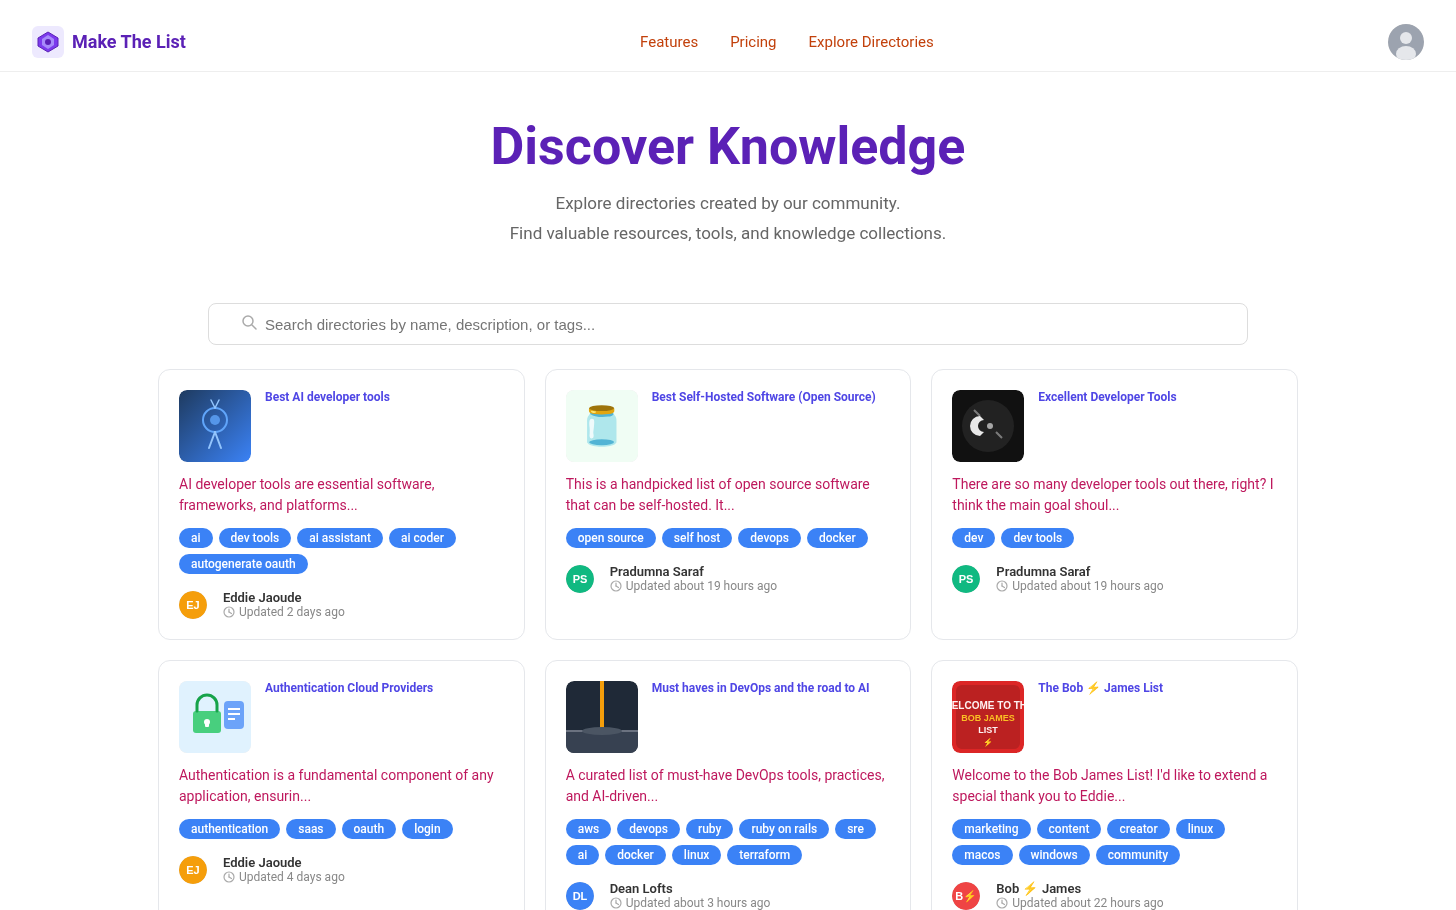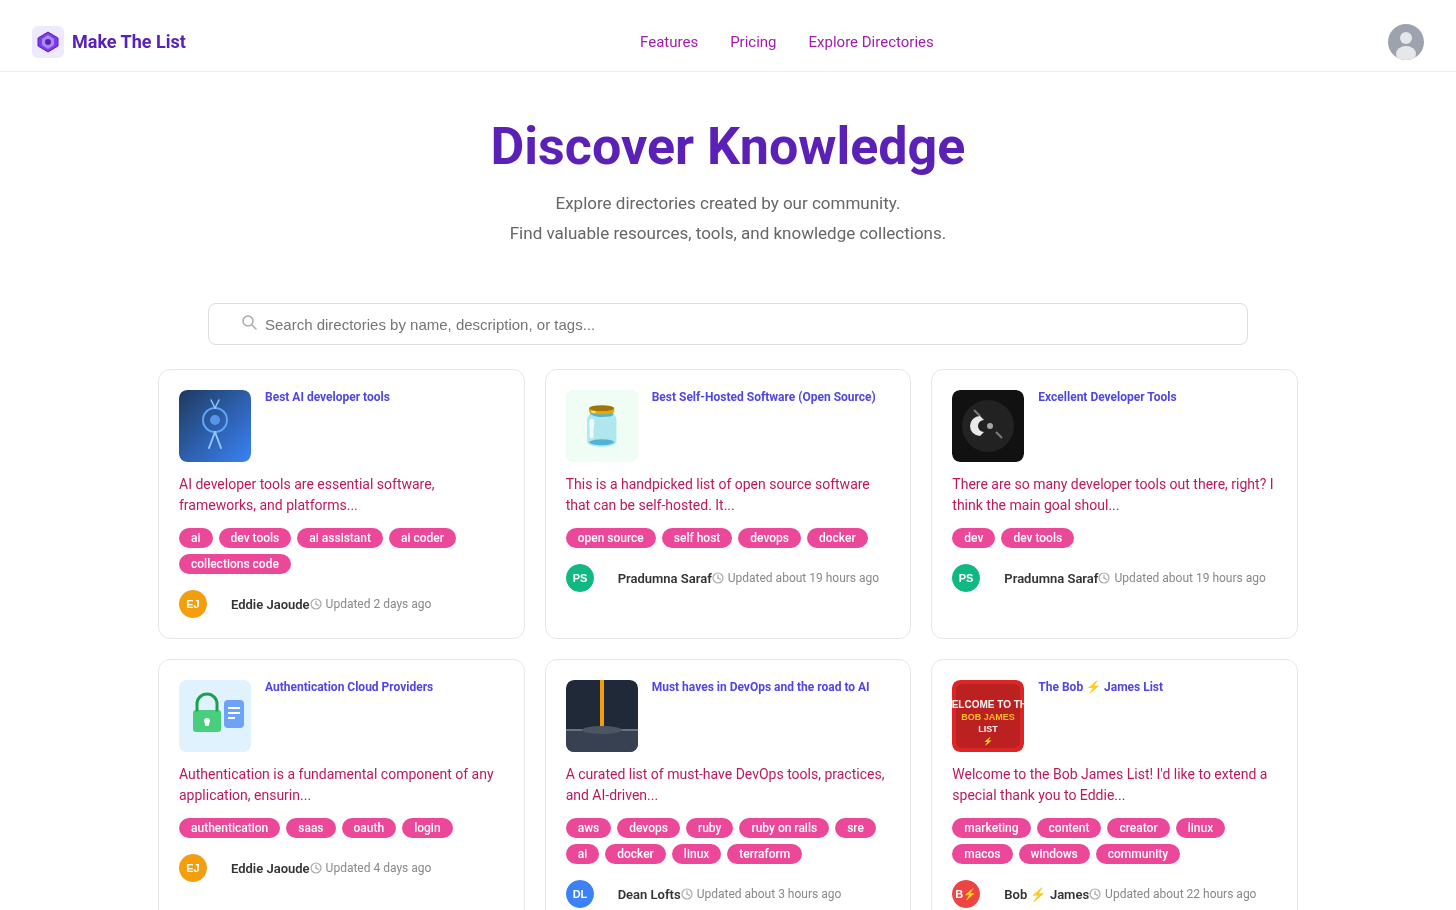--- a/index.html
+++ b/index.html
@@ -8,21 +8,21 @@
     
     .navbar {
       display: flex; align-items: center; justify-content: space-between;
       padding: 0 32px; height: 60px; border-bottom: 1px solid #eee;
       position: sticky; top: 12px; background: #fff; z-index: 100;
     }
     .nav-logo { display: flex; align-items: center; gap: 8px; text-decoration: none; }
     .nav-logo-icon { width: 32px; height: 32px; }
     .nav-logo-text { font-size: 18px; font-weight: 700; color: #5b21b6; }
     .nav-links { display: flex; gap: 32px; align-items: center; }
-    .nav-links a { text-decoration: none; color: #a21caf; font-size: 15px; }
+    .nav-links a { text-decoration: none; color: #c2410c; font-size: 15px; }
     .nav-avatar { width: 36px; height: 36px; border-radius: 50%; background: #ccc; overflow: hidden; display: flex; align-items: center; justify-content: center; font-size: 18px; cursor: pointer; }
 
     
     .hero { text-align: center; padding: 56px 20px 32px; }
     .hero-title { font-size: 52px; font-weight: 700; color: #5b21b6; margin-bottom: 16px; }
     .hero-sub1 { font-size: 17px; color: #666; margin-bottom: 10px; }
     .hero-sub2 { font-size: 17px; color: #666; }
 
     
     .search-wrap { max-width: 1200px; margin: 28px auto 24px; padding: 0 80px; }
@@ -45,30 +45,30 @@
     }
     .card-top { display: flex; gap: 14px; align-items: flex-start; }
     .card-thumb {
       width: 72px; height: 72px; border-radius: 8px; overflow: hidden;
       flex-shrink: 0; background: #eee; display: flex; align-items: center; justify-content: center;
     }
     .card-title { font-size: 12px; font-weight: 700; color: #4f46e5; line-height: 1.3; cursor: pointer; }
     .card-desc { font-size: 14px; color: #be185d; line-height: 1.5; }
     .card-tags { display: flex; flex-wrap: wrap; gap: 6px; }
     .tag {
-      background: #ec4899; color: #fff; border-radius: 999px;
+      background: #3b82f6; color: #fff; border-radius: 999px;
       padding: 3px 12px; font-size: 12px; font-weight: 500; cursor: pointer;
     }
-    .card-footer { display: flex; align-items: center; gap: 24px; margin-top: 4px; }
+    .card-footer { display: flex; align-items: center; gap: 16px; margin-top: 4px; }
     .author-avatar {
       width: 28px; height: 28px; border-radius: 50%; background: #ddd;
       overflow: hidden; display: flex; align-items: center; justify-content: center;
       font-size: 12px; flex-shrink: 0;
     }
-    .author-info { display: flex; flex-direction: row; }
+    .author-info { display: flex; flex-direction: column; }
     .author-name { font-size: 13px; font-weight: 600; color: #333; }
     .author-time { font-size: 12px; color: #888; display: flex; align-items: center; gap: 4px; }
   </style>
 </head>
 <body>
 
 <nav class="navbar">
   <a class="nav-logo" href="#">
 
     <svg class="nav-logo-icon" viewBox="0 0 32 32" fill="none" xmlns="http://www.w3.org/2000/svg">
@@ -136,21 +136,21 @@
       <div>
         <div class="card-title">Best AI developer tools</div>
       </div>
     </div>
     <div class="card-desc">AI developer tools are essential software, frameworks, and platforms...</div>
     <div class="card-tags">
           <span class="tag">ai</span>
           <span class="tag">dev tools</span>
           <span class="tag">ai assistant</span>
           <span class="tag">ai coder</span>
-          <span class="tag">collections code</span>
+          <span class="tag">autogenerate oauth</span>
         </div>
     <div class="card-footer">
       <div class="author-avatar">
             <svg viewBox="0 0 28 28" width="28" height="28">
     <circle cx="14" cy="14" r="14" fill="#f59e0b"></circle>
     <text x="14" y="18" text-anchor="middle" font-size="11" font-weight="bold" fill="white" font-family="sans-serif">EJ</text>
   </svg>
           </div>
       <div class="author-info">
         <span class="author-name">Eddie Jaoude</span>

